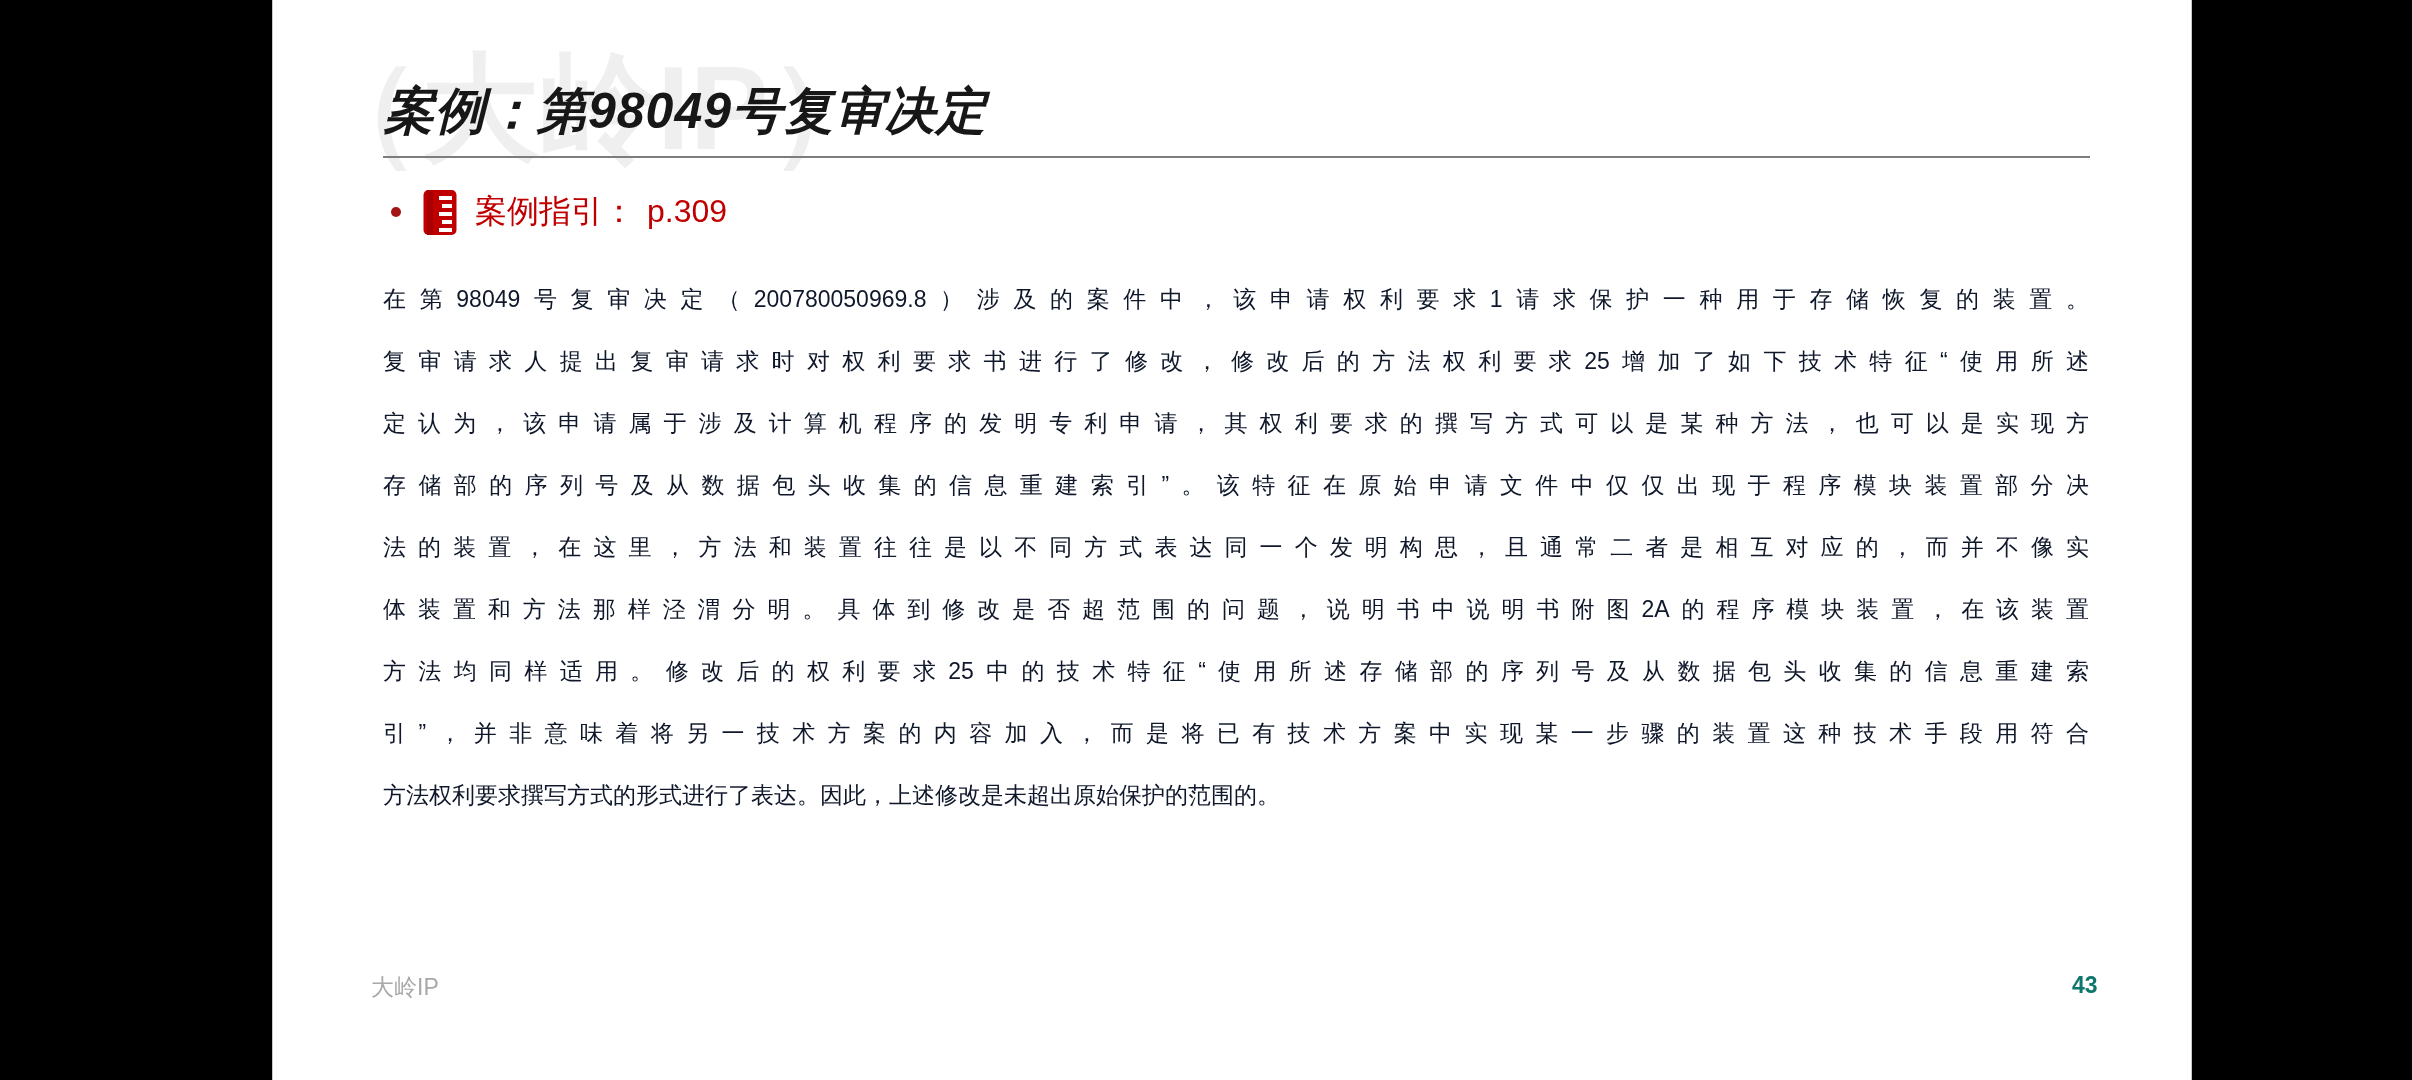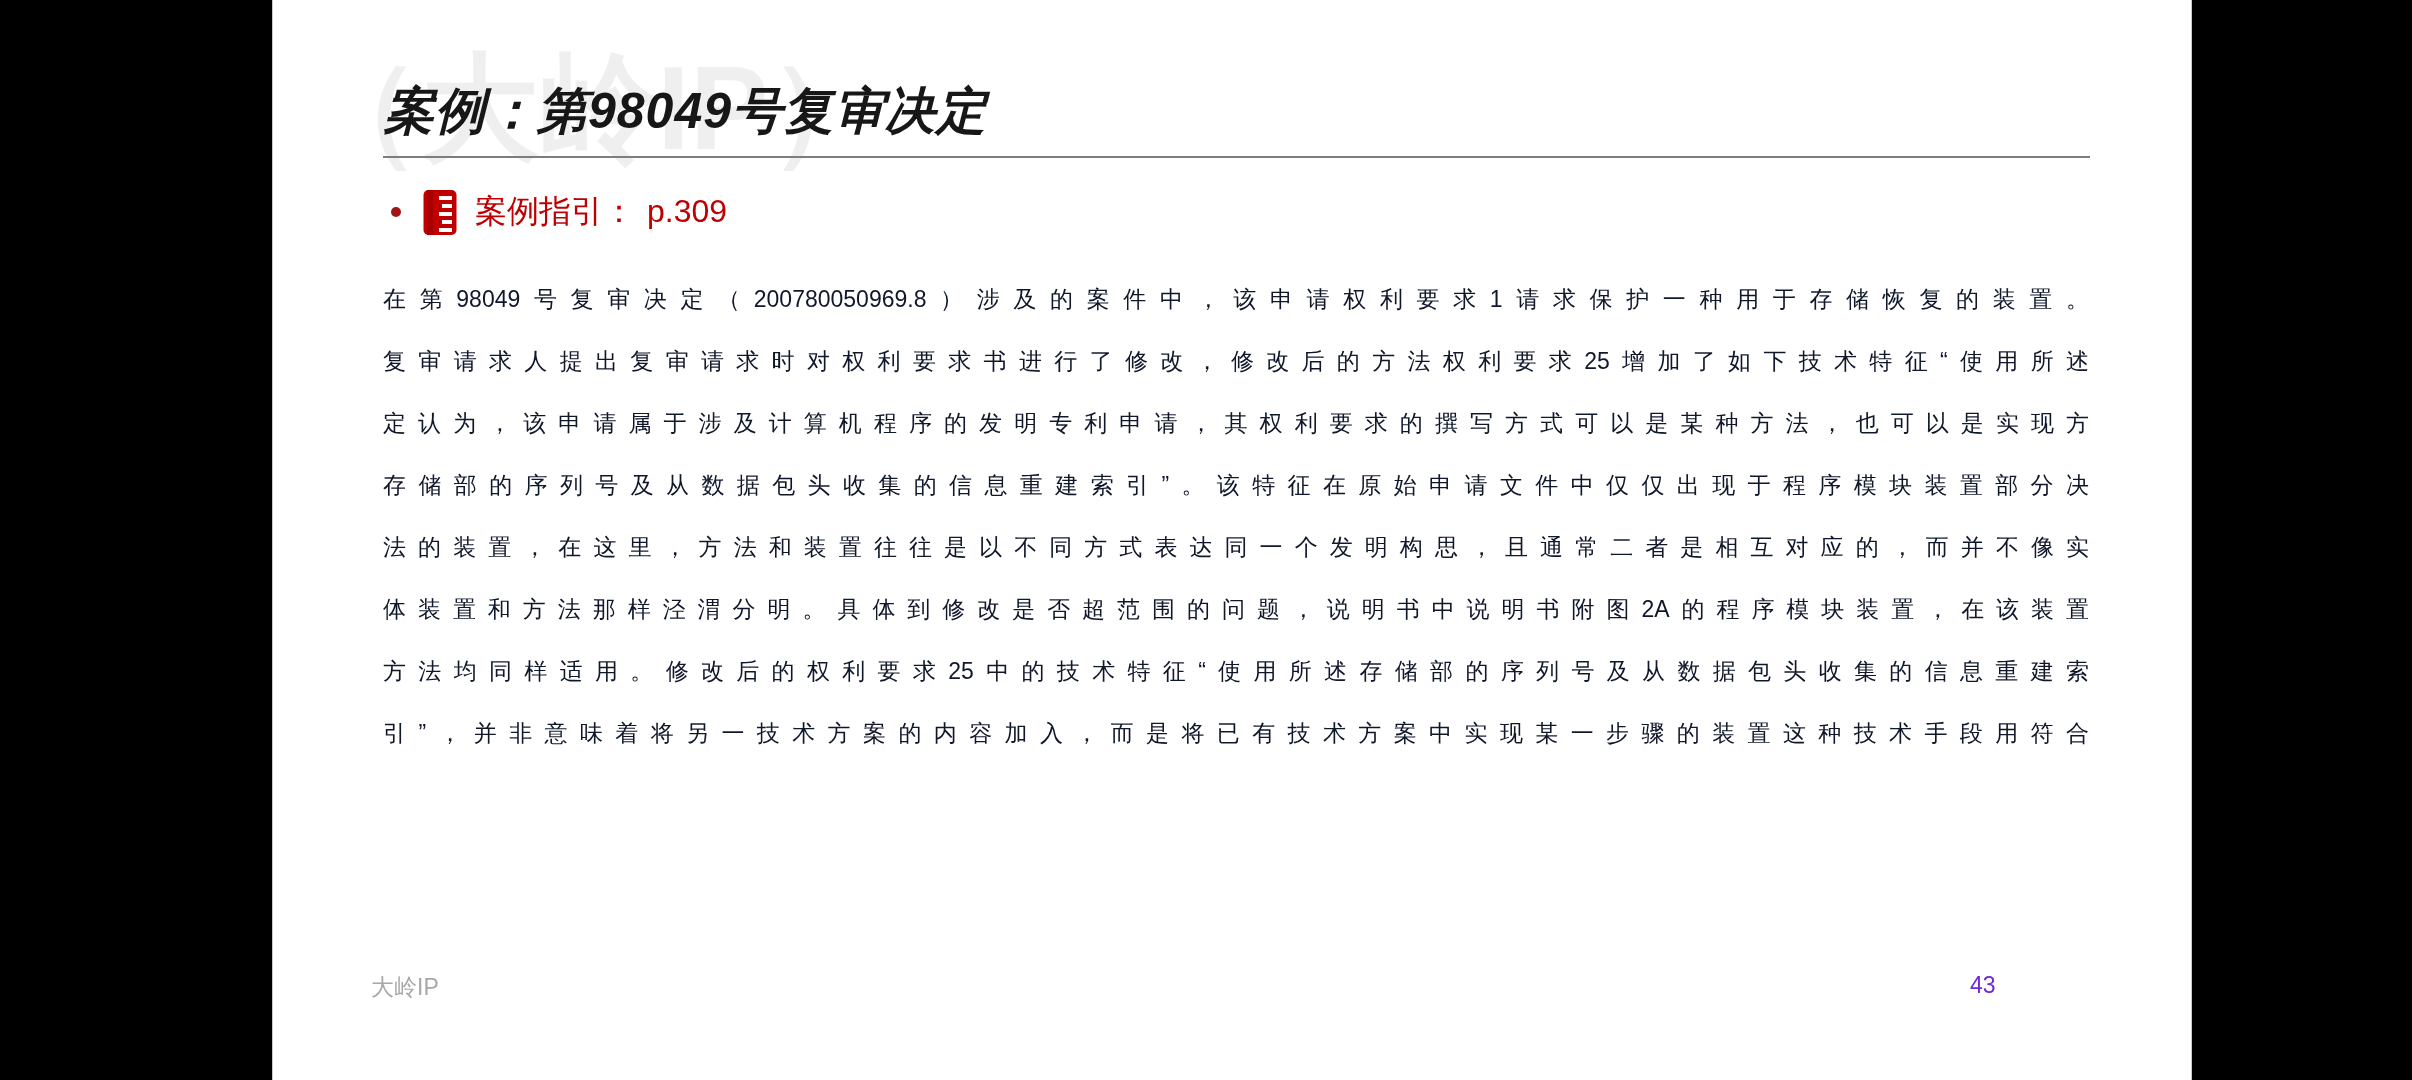--- a/index.html
+++ b/index.html
@@ -95,23 +95,24 @@
     text-align-last: left;
   }
   .footer-brand {
     position: absolute;
     left: 98px; top: 972px;
     font-size: 23px;
     color: #a8a8a8;
   }
   .page-number {
     position: absolute;
-    left: 1697px; top: 972px;
+    left: 1799px; top: 972px;
     font-size: 23px;
-    color: #6d28d9;
+    color: #0f766e;
+    font-weight: bold;
   }
 </style>
 </head>
 <body>
 
 <div class="stage">
   <div class="slide">
 
     <div class="watermark">（大岭IP）</div>
 
@@ -139,20 +140,21 @@
 
     <div class="para">
       <div class="line">在第98049号复审决定（200780050969.8）涉及的案件中，该申请权利要求1请求保护一种用于存储恢复的装置。</div>
       <div class="line">复审请求人提出复审请求时对权利要求书进行了修改，修改后的方法权利要求25增加了如下技术特征“使用所述</div>
       <div class="line">定认为，该申请属于涉及计算机程序的发明专利申请，其权利要求的撰写方式可以是某种方法，也可以是实现方</div>
       <div class="line">存储部的序列号及从数据包头收集的信息重建索引”。该特征在原始申请文件中仅仅出现于程序模块装置部分决</div>
       <div class="line">法的装置，在这里，方法和装置往往是以不同方式表达同一个发明构思，且通常二者是相互对应的，而并不像实</div>
       <div class="line">体装置和方法那样泾渭分明。具体到修改是否超范围的问题，说明书中说明书附图2A的程序模块装置，在该装置</div>
       <div class="line">方法均同样适用。修改后的权利要求25中的技术特征“使用所述存储部的序列号及从数据包头收集的信息重建索</div>
       <div class="line">引”，并非意味着将另一技术方案的内容加入，而是将已有技术方案中实现某一步骤的装置这种技术手段用符合</div>
+      <div class="line last">方法权利要求撰写方式的形式进行了表达。因此，上述修改是未超出原始保护的范围的。</div>
     </div>
 
     <div class="footer-brand">大岭IP</div>
 
     <div class="page-number">43</div>
 
   </div>
 </div>
 
 </body></html>

